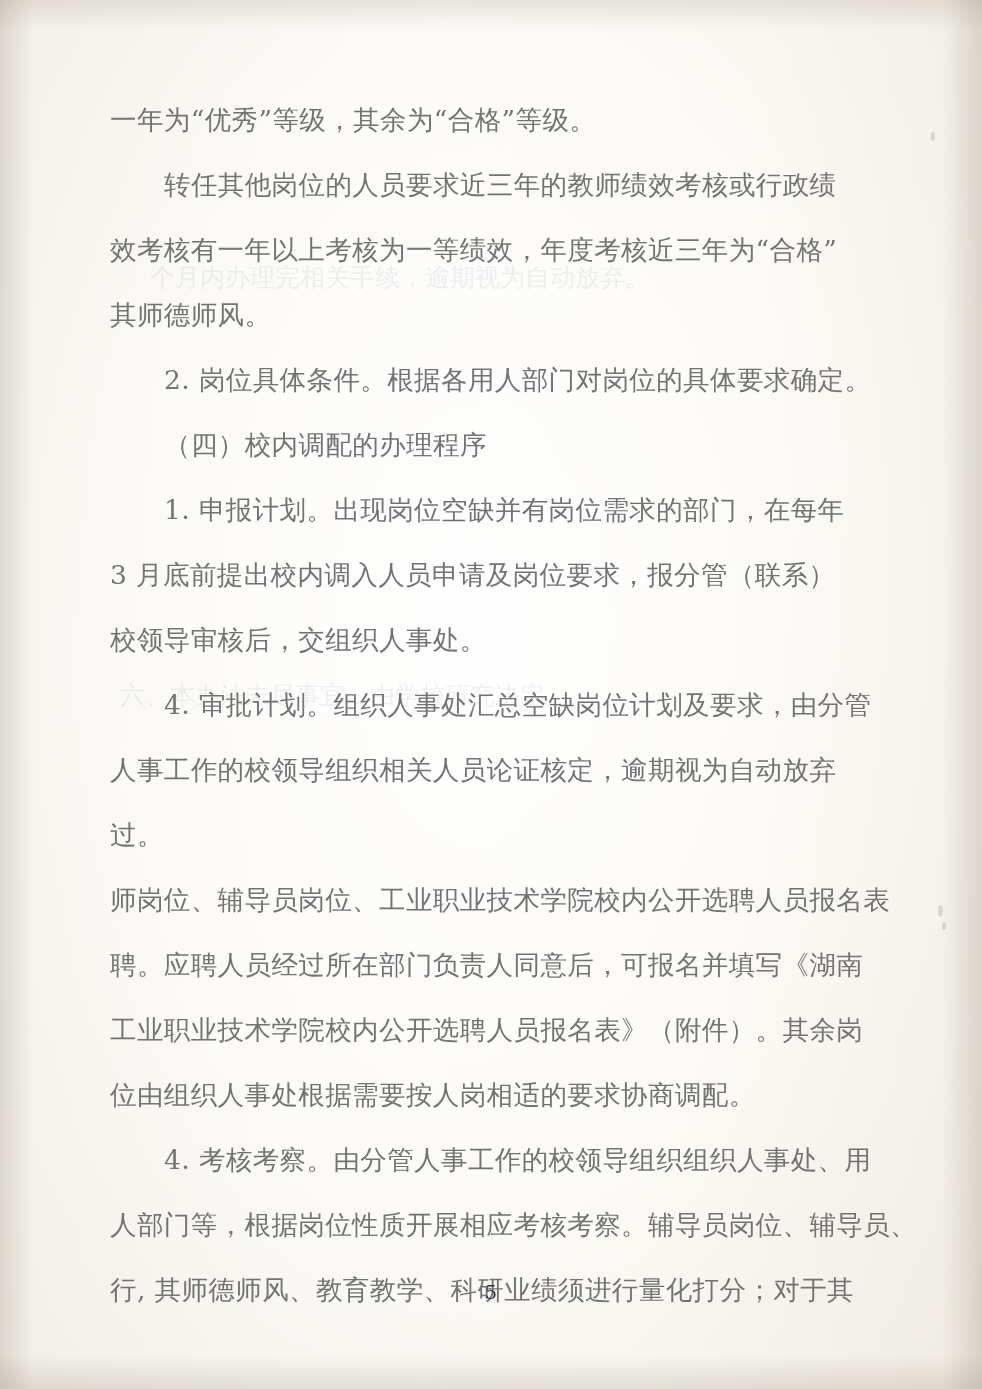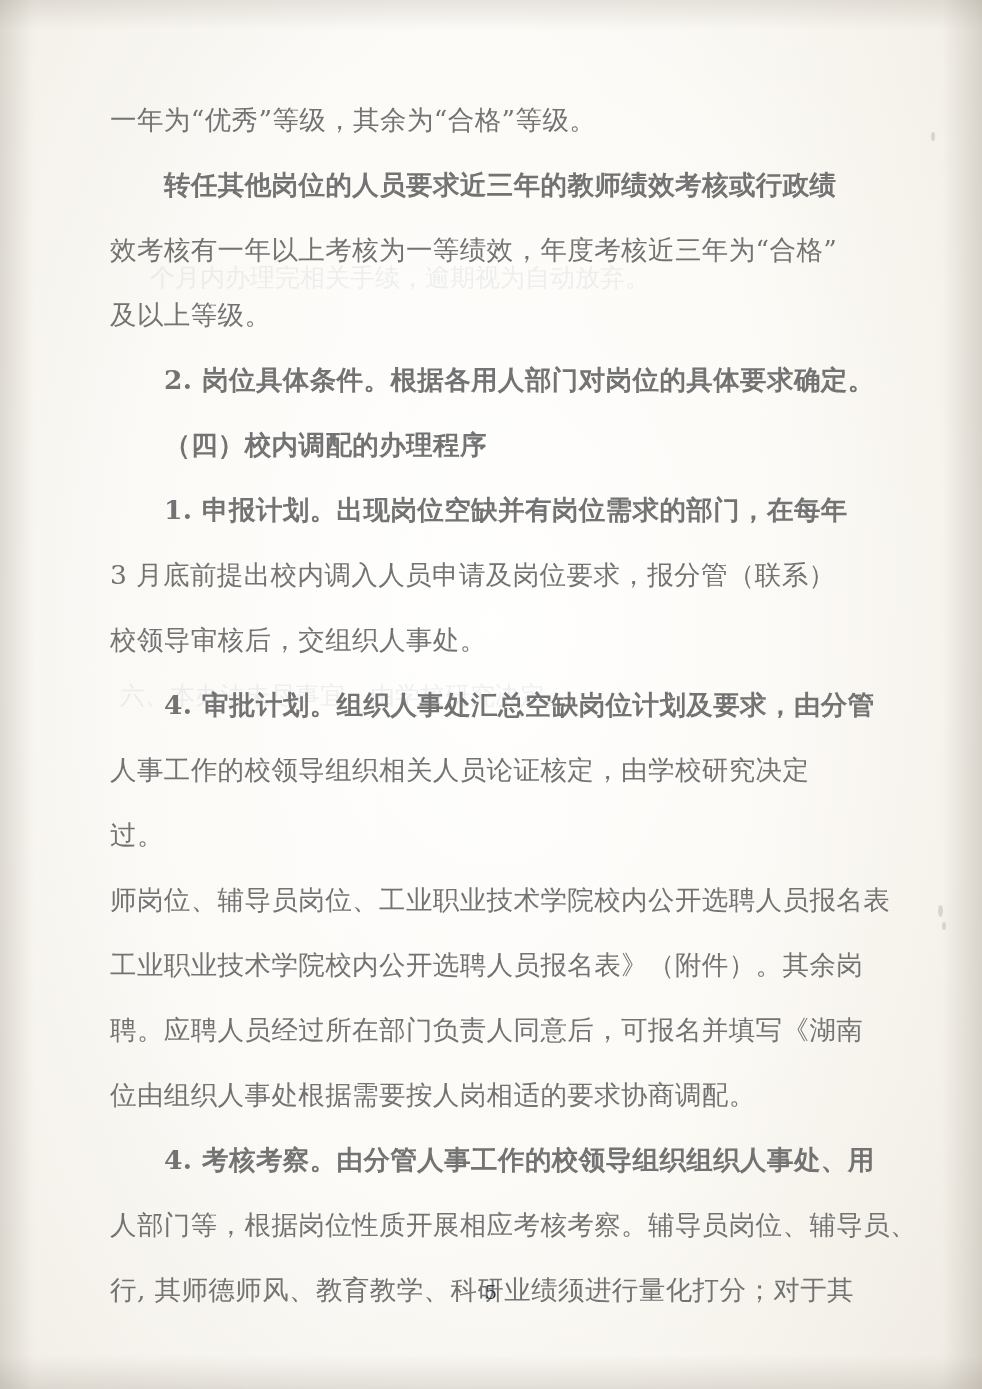--- a/index.html
+++ b/index.html
@@ -66,21 +66,20 @@
     font-size: 26.5px;
     line-height: 63px;
     color: #737373;
     letter-spacing: 0.4px;
     white-space: pre;
     font-family: "DejaVu Serif", serif;
     text-rendering: optimizeLegibility;
   }
   p.line.indent {
     text-indent: 54px;
-    font-weight: bold;
   }
   .bleed {
     position: absolute;
     color: rgba(140,150,165,0.13);
     font-size: 25px;
     line-height: 40px;
     white-space: pre;
     pointer-events: none;
     font-family: "DejaVu Serif", serif;
   }
@@ -109,32 +108,32 @@
 <div class="page">
   <div class="paper-texture"></div>
 
   <div class="bleed b1">个月内办理完相关手续，逾期视为自动放弃。</div>
   <div class="bleed b2">六、本办法未尽事宜，由学校研究决定。</div>
 
   <div class="content">
     <p class="line">一年为“优秀”等级，其余为“合格”等级。</p>
     <p class="line indent">转任其他岗位的人员要求近三年的教师绩效考核或行政绩</p>
     <p class="line">效考核有一年以上考核为一等绩效，年度考核近三年为“合格”</p>
-    <p class="line">及以上等级。</p>
+    <p class="line">其师德师风。</p>
     <p class="line indent">2. 岗位具体条件。根据各用人部门对岗位的具体要求确定。</p>
     <p class="line indent">（四）校内调配的办理程序</p>
     <p class="line indent">1. 申报计划。出现岗位空缺并有岗位需求的部门，在每年</p>
     <p class="line">3 月底前提出校内调入人员申请及岗位要求，报分管（联系）</p>
     <p class="line">校领导审核后，交组织人事处。</p>
     <p class="line indent">4. 审批计划。组织人事处汇总空缺岗位计划及要求，由分管</p>
-    <p class="line">人事工作的校领导组织相关人员论证核定，由学校研究决定</p>
+    <p class="line">人事工作的校领导组织相关人员论证核定，逾期视为自动放弃</p>
     <p class="line">过。</p>
     <p class="line">师岗位、辅导员岗位、工业职业技术学院校内公开选聘人员报名表</p>
+    <p class="line">聘。应聘人员经过所在部门负责人同意后，可报名并填写《湖南</p>
     <p class="line">工业职业技术学院校内公开选聘人员报名表》（附件）。其余岗</p>
-    <p class="line">聘。应聘人员经过所在部门负责人同意后，可报名并填写《湖南</p>
     <p class="line">位由组织人事处根据需要按人岗相适的要求协商调配。</p>
     <p class="line indent">4. 考核考察。由分管人事工作的校领导组织组织人事处、用</p>
     <p class="line">人部门等，根据岗位性质开展相应考核考察。辅导员岗位、辅导员、</p>
     <p class="line">行, 其师德师风、教育教学、科研业绩须进行量化打分；对于其</p>
 
   </div>
 
   <div class="page-number">5</div>
 
   <div class="speck" style="left:931px; top:132px; width:4px; height:9px;"></div>

